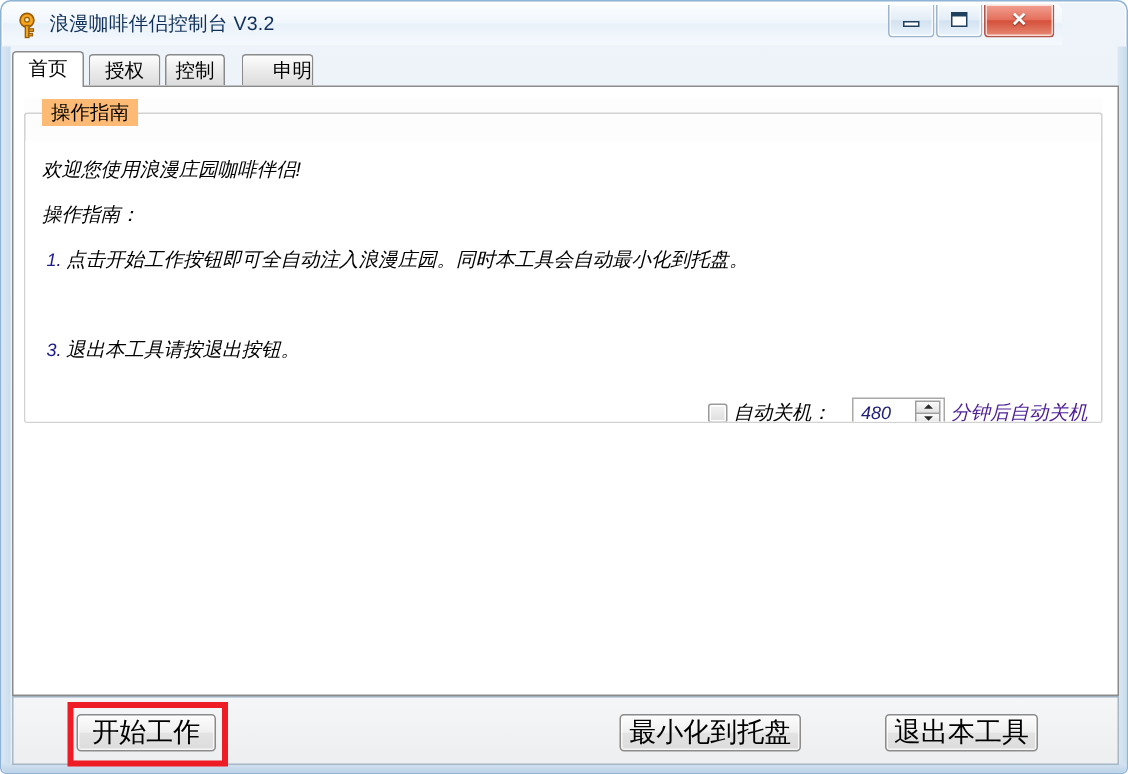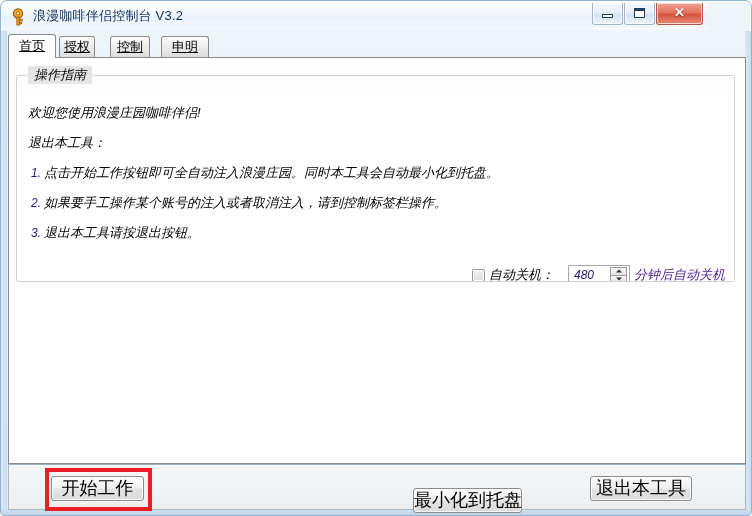--- a/index.html
+++ b/index.html
@@ -130,21 +130,20 @@
     box-sizing: border-box;
     border: 1px solid #8a8a8a;
     border-bottom: none;
     border-radius: 3px 3px 0 0;
     background: linear-gradient(to bottom, #fdfdfd 0%, #eaeaea 55%, #dcdcdc 100%);
     font-size: 13px;
     color: #000;
     line-height: 19px;
     text-align: center;
     white-space: nowrap;
-    text-decoration: underline;
   }
   .tab.active {
     top: 0;
     height: 24px;
     line-height: 22px;
     background: #ffffff;
     border-color: #8a8a8a;
     z-index: 3;
   }
 
@@ -174,26 +173,25 @@
     width: 100%;
     height: 207px;
     box-sizing: border-box;
     border: 1px solid #d2d2d2;
     border-radius: 2px;
   }
   .gb-title {
     position: absolute;
     left: 12px; top: 0;
     padding: 0 6px;
-    background: #e5e5e5;
+    background: #fdba74;
     font-size: 13px;
     color: #000;
     white-space: nowrap;
     z-index: 2;
-    font-style: italic;
   }
   .gb-body {
     position: absolute;
     left: 1px; top: 28px;
     right: 1px;
     bottom: 1px;
     background: #ffffff;
     overflow: hidden;
     font-style: italic;
   }
@@ -359,44 +357,41 @@
           <span class="glyph-max"></span>
         </div>
         <div class="winbtn close">
           <span class="glyph-close">✕</span>
         </div>
       </div>
     </div>
 
     <div class="tabstrip">
       <div class="tab active" style="left:0px;width:48px;">首页</div>
-      <div class="tab" style="left:51px;width:36px;">授权</div>
+      <div class="tab" style="left:51px;width:48px;">授权</div>
       <div class="tab" style="left:102px;width:40px;">控制</div>
-      <div class="tab" style="left:153px;width:48px;">申明</div>
+      <div class="tab" style="left:153px;width:48px;text-align:right;">申明</div>
     </div>
 
     <div class="tabpage">
 
       <div class="groupbox">
         <div class="gb-border"></div>
         <div class="gb-title">操作指南</div>
 
         <div class="gb-body">
 
           <div class="instr-line" style="left:11px; top:12px;">欢迎您使用浪漫庄园咖啡伴侣!</div>
 
-          <div class="instr-line" style="left:11px; top:42px;">退出本工具：</div>
+          <div class="instr-line" style="left:11px; top:42px;">操作指南：</div>
 
           <div class="instr-line" style="left:14px; top:72px;">
             <span class="instr-num">1.</span><span>点击开始工作按钮即可全自动注入浪漫庄园。同时本工具会自动最小化到托盘。</span>
           </div>
 
-          <div class="instr-line" style="left:14px; top:102px;">
-            <span class="instr-num">2.</span><span>如果要手工操作某个账号的注入或者取消注入，请到控制标签栏操作。</span>
-          </div>
 
           <div class="instr-line" style="left:14px; top:132px;">
             <span class="instr-num">3.</span><span>退出本工具请按退出按钮。</span>
           </div>
 
           <div class="shutdown-row">
             <span class="chk"></span>
             <span class="chk-label">自动关机：</span>
 
             <span class="spin-wrap">
@@ -414,20 +409,20 @@
             <span class="suffix-label">分钟后自动关机</span>
           </div>
 
         </div>
       </div>
 
     </div>
 
     <div class="buttonbar">
       <div class="btn" style="left:42px; width:93px;">开始工作</div>
-      <div class="btn" style="left:404px; width:109px;margin-top:12px;">最小化到托盘</div>
+      <div class="btn" style="left:404px; width:121px;">最小化到托盘</div>
       <div class="btn" style="left:581px; width:102px;">退出本工具</div>
     </div>
 
     <div class="annot-box" style="left:44px; top:467px; width:107px; height:43px;"></div>
 
   </div>
 </div>
 
 </body></html>

